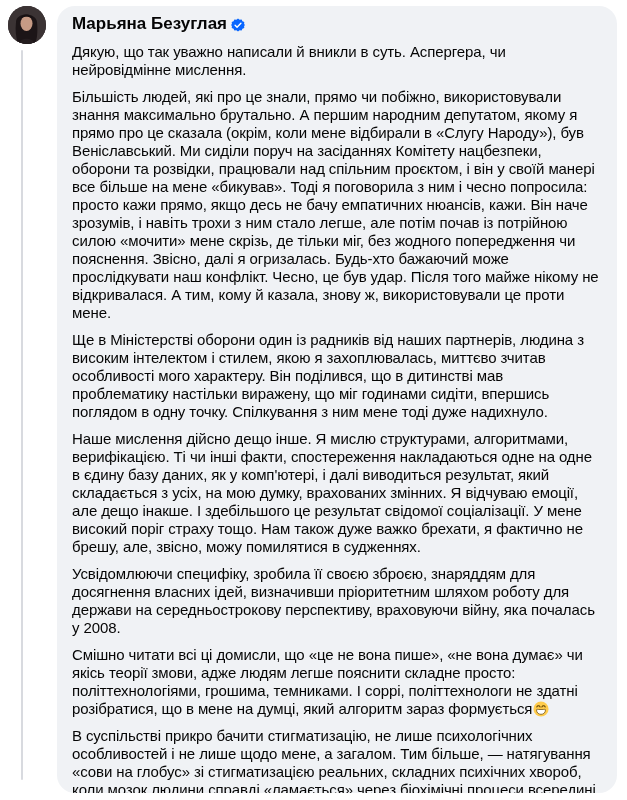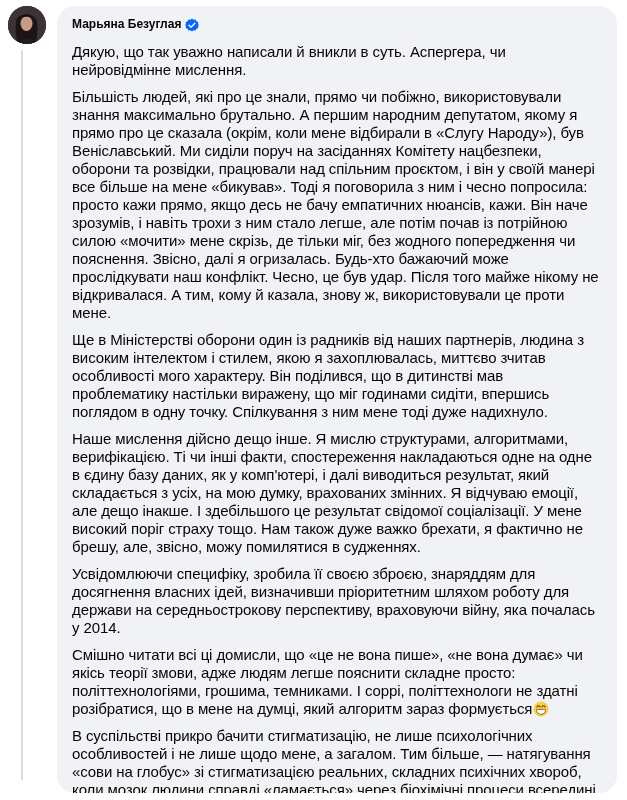--- a/index.html
+++ b/index.html
@@ -52,21 +52,21 @@
     overflow: hidden;
   }
   .author-row {
     display: flex;
     align-items: center;
     gap: 4px;
     line-height: 20px;
     height: 20px;
   }
   .author-name {
-    font-size: 12px;
+    font-size: 17px;
     font-weight: 700;
     color: #050505;
     cursor: pointer;
     white-space: nowrap;
   }
   .verified-badge {
     width: 14px;
     height: 14px;
     display: inline-block;
     flex: 0 0 auto;
@@ -118,21 +118,21 @@
           <path fill="#0866ff" d="M12 0.8 L14.8 2.9 L18.2 2.4 L19.6 5.5 L22.8 6.8 L22.4 10.2 L24 12 L22.4 13.8 L22.8 17.2 L19.6 18.5 L18.2 21.6 L14.8 21.1 L12 23.2 L9.2 21.1 L5.8 21.6 L4.4 18.5 L1.2 17.2 L1.6 13.8 L0 12 L1.6 10.2 L1.2 6.8 L4.4 5.5 L5.8 2.4 L9.2 2.9 Z"></path>
           <path d="M7 12.4 L10.4 15.8 L17 9.2" fill="none" stroke="#ffffff" stroke-width="2.4" stroke-linecap="round" stroke-linejoin="round"></path>
         </svg>
       </span>
     </div>
     <div class="paragraphs" id="paragraphs">
         <p>Дякую, що так уважно написали й вникли в суть. Аспергера, чи нейровідмінне мислення.</p>
         <p>Більшість людей, які про це знали, прямо чи побіжно, використовували знання максимально брутально. А першим народним депутатом, якому я прямо про це сказала (окрім, коли мене відбирали в «Слугу Народу»), був Веніславський. Ми сиділи поруч на засіданнях Комітету нацбезпеки, оборони та розвідки, працювали над спільним проєктом, і він у своїй манері все більше на мене «бикував». Тоді я поговорила з ним і чесно попросила: просто кажи прямо, якщо десь не бачу емпатичних нюансів, кажи. Він наче зрозумів, і навіть трохи з ним стало легше, але потім почав із потрійною силою «мочити» мене скрізь, де тільки міг, без жодного попередження чи пояснення. Звісно, далі я огризалась. Будь-хто бажаючий може прослідкувати наш конфлікт. Чесно, це був удар. Після того майже нікому не відкривалася. А тим, кому й казала, знову ж, використовували це проти мене.</p>
         <p>Ще в Міністерстві оборони один із радників від наших партнерів, людина з високим інтелектом і стилем, якою я захоплювалась, миттєво зчитав особливості мого характеру. Він поділився, що в дитинстві мав проблематику настільки виражену, що міг годинами сидіти, впершись поглядом в одну точку. Спілкування з ним мене тоді дуже надихнуло.</p>
         <p>Наше мислення дійсно дещо інше. Я мислю структурами, алгоритмами, верифікацією. Ті чи інші факти, спостереження накладаються одне на одне в єдину базу даних, як у комп'ютері, і далі виводиться результат, який складається з усіх, на мою думку, врахованих змінних. Я відчуваю емоції, але дещо інакше. І здебільшого це результат свідомої соціалізації. У мене високий поріг страху тощо. Нам також дуже важко брехати, я фактично не брешу, але, звісно, можу помилятися в судженнях.</p>
-        <p>Усвідомлюючи специфіку, зробила її своєю зброєю, знаряддям для досягнення власних ідей, визначивши пріоритетним шляхом роботу для держави на середньострокову перспективу, враховуючи війну, яка почалась у 2014.</p>
+        <p>Усвідомлюючи специфіку, зробила її своєю зброєю, знаряддям для досягнення власних ідей, визначивши пріоритетним шляхом роботу для держави на середньострокову перспективу, враховуючи війну, яка почалась у 2008.</p>
         <p>Смішно читати всі ці домисли, що «це не вона пише», «не вона думає» чи якісь теорії змови, адже людям легше пояснити складне просто: політтехнологіями, грошима, темниками. І соррі, політтехнологи не здатні розібратися, що в мене на думці, який алгоритм зараз формується<span class="emoji"><svg viewBox="0 0 36 36" xmlns="http://www.w3.org/2000/svg">
               <circle cx="18" cy="18" r="17" fill="#ffcc4d"></circle>
               <path d="M8.5 13.5 c1.5 -3.5 6 -3.5 7.5 0" fill="none" stroke="#664500" stroke-width="2.4" stroke-linecap="round"></path>
               <path d="M20 13.5 c1.5 -3.5 6 -3.5 7.5 0" fill="none" stroke="#664500" stroke-width="2.4" stroke-linecap="round"></path>
               <path d="M18 30 c-6 0 -10 -4 -10 -10 c0 -1 0.5 -1.5 1.5 -1.3 c3 0.6 14 0.6 17 0 c1 -0.2 1.5 0.3 1.5 1.3 c0 6 -4 10 -10 10 z" fill="#ffffff" stroke="#664500" stroke-width="1.6"></path>
             </svg></span></p>
         <p>В суспільстві прикро бачити стигматизацію, не лише психологічних особливостей і не лише щодо мене, а загалом. Тим більше, — натягування «сови на глобус» зі стигматизацією реальних, складних психічних хвороб, коли мозок людини справді «ламається» через біохімічні процеси всередині. Це така сама проблема, як хворі легені чи серце. Це зовсім інше, ніж мати особливий характер чи особливості мислення (іншу "операційну систему") тощо.</p>
       </div>
   </div>
 

